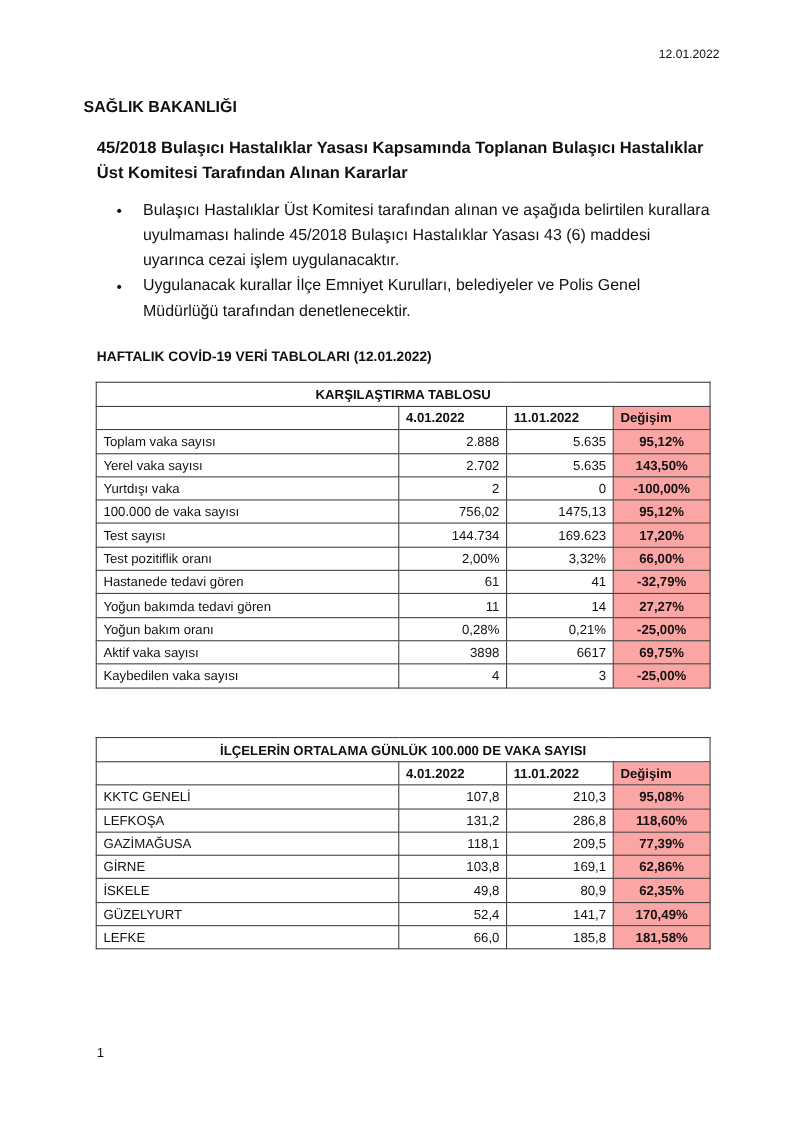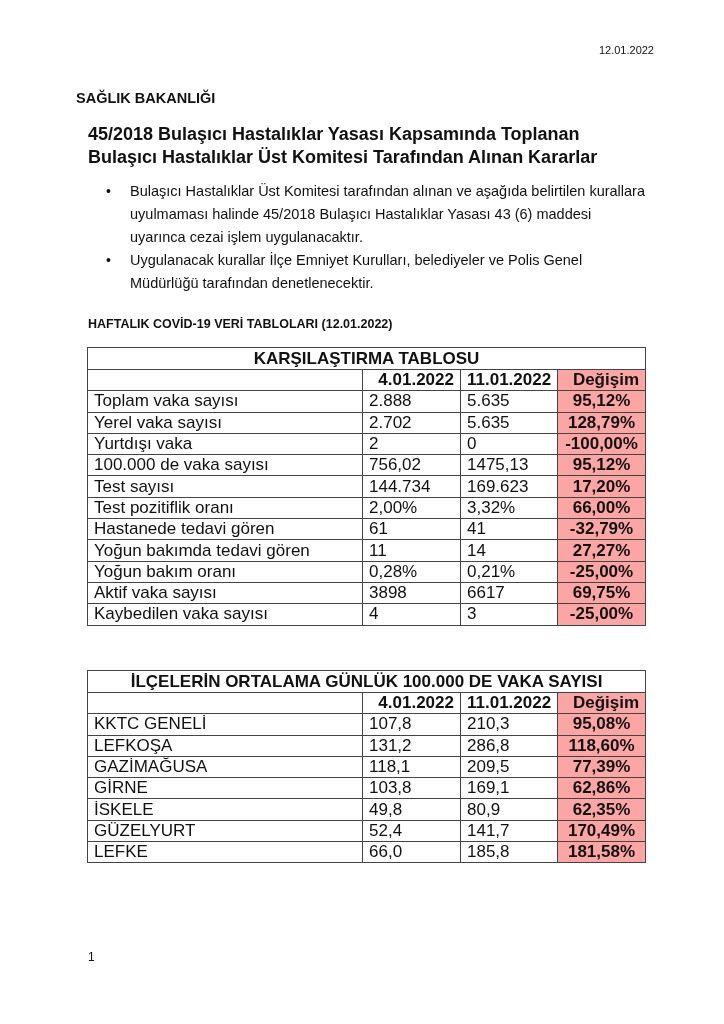--- a/index.html
+++ b/index.html
@@ -2,35 +2,35 @@
 <html><head>
 <meta charset="utf-8">
 <style>
   html, body { margin: 0; padding: 0; background: #ffffff; }
   body {
     width: 724px; height: 1024px; position: relative; overflow: hidden;
     font-family: "Liberation Sans", sans-serif; color: #111;
   }
   .date { position: absolute; top: 44px; right: 70px; font-size: 11px; }
   .ministry { position: absolute; top: 90px; left: 76px; font-size: 14.5px; font-weight: bold; }
-  .doc-title { position: absolute; top: 123px; left: 88px; width: 560px; font-size: 18px; font-weight: bold; line-height: 23px; }
+  .doc-title { position: absolute; top: 123px; left: 88px; width: 560px; font-size: 15px; font-weight: bold; line-height: 23px; }
   .bullets { position: absolute; top: 180px; left: 88px; width: 560px; margin: 0; padding: 0; list-style: none; font-size: 14.5px; line-height: 23px; }
   .bullets li { position: relative; padding-left: 42px; }
   .bullets li .dot { position: absolute; left: 18px; top: 0; font-size: 14px; }
   .section-title { position: absolute; top: 317px; left: 88px; font-size: 12.5px; font-weight: bold; }
   table.data {
     position: absolute; left: 87px; width: 558px; border-collapse: collapse;
-    font-size: 17px; table-layout: fixed; border-radius: 14px;
+    font-size: 12px; table-layout: fixed; border-radius: 14px;
   }
   table.data td { border: 1px solid #444; padding: 0 6px; height: 20.3px; line-height: 20px; white-space: nowrap; }
   table.data td.lbl { text-align: left; }
-  table.data td.num { text-align: left; }
+  table.data td.num { text-align: right; }
   table.data td.chg { text-align: center; font-weight: bold; background: #fca5a5; }
   table.data tr.title-row td { text-align: center; font-weight: bold; height: 21px; }
-  table.data tr.head-row td { font-weight: bold; text-align: right; }
+  table.data tr.head-row td { font-weight: bold; text-align: left; }
   #tbl1 { top: 347px; }
   #tbl2 { top: 670px; }
   col.c1 { width: 275px; }
   col.c2 { width: 98px; }
   col.c3 { width: 97px; }
   col.c4 { width: 88px; }
   .page-num { position: absolute; top: 950px; left: 88px; font-size: 12px; }
 </style>
 </head>
 <body>
@@ -72,21 +72,21 @@
       <tr>
         <td class="lbl">Toplam vaka sayısı</td>
         <td class="num">2.888</td>
         <td class="num">5.635</td>
         <td class="chg">95,12%</td>
       </tr>
       <tr>
         <td class="lbl">Yerel vaka sayısı</td>
         <td class="num">2.702</td>
         <td class="num">5.635</td>
-        <td class="chg">128,79%</td>
+        <td class="chg">143,50%</td>
       </tr>
       <tr>
         <td class="lbl">Yurtdışı vaka</td>
         <td class="num">2</td>
         <td class="num">0</td>
         <td class="chg">-100,00%</td>
       </tr>
       <tr>
         <td class="lbl">100.000 de vaka sayısı</td>
         <td class="num">756,02</td>

